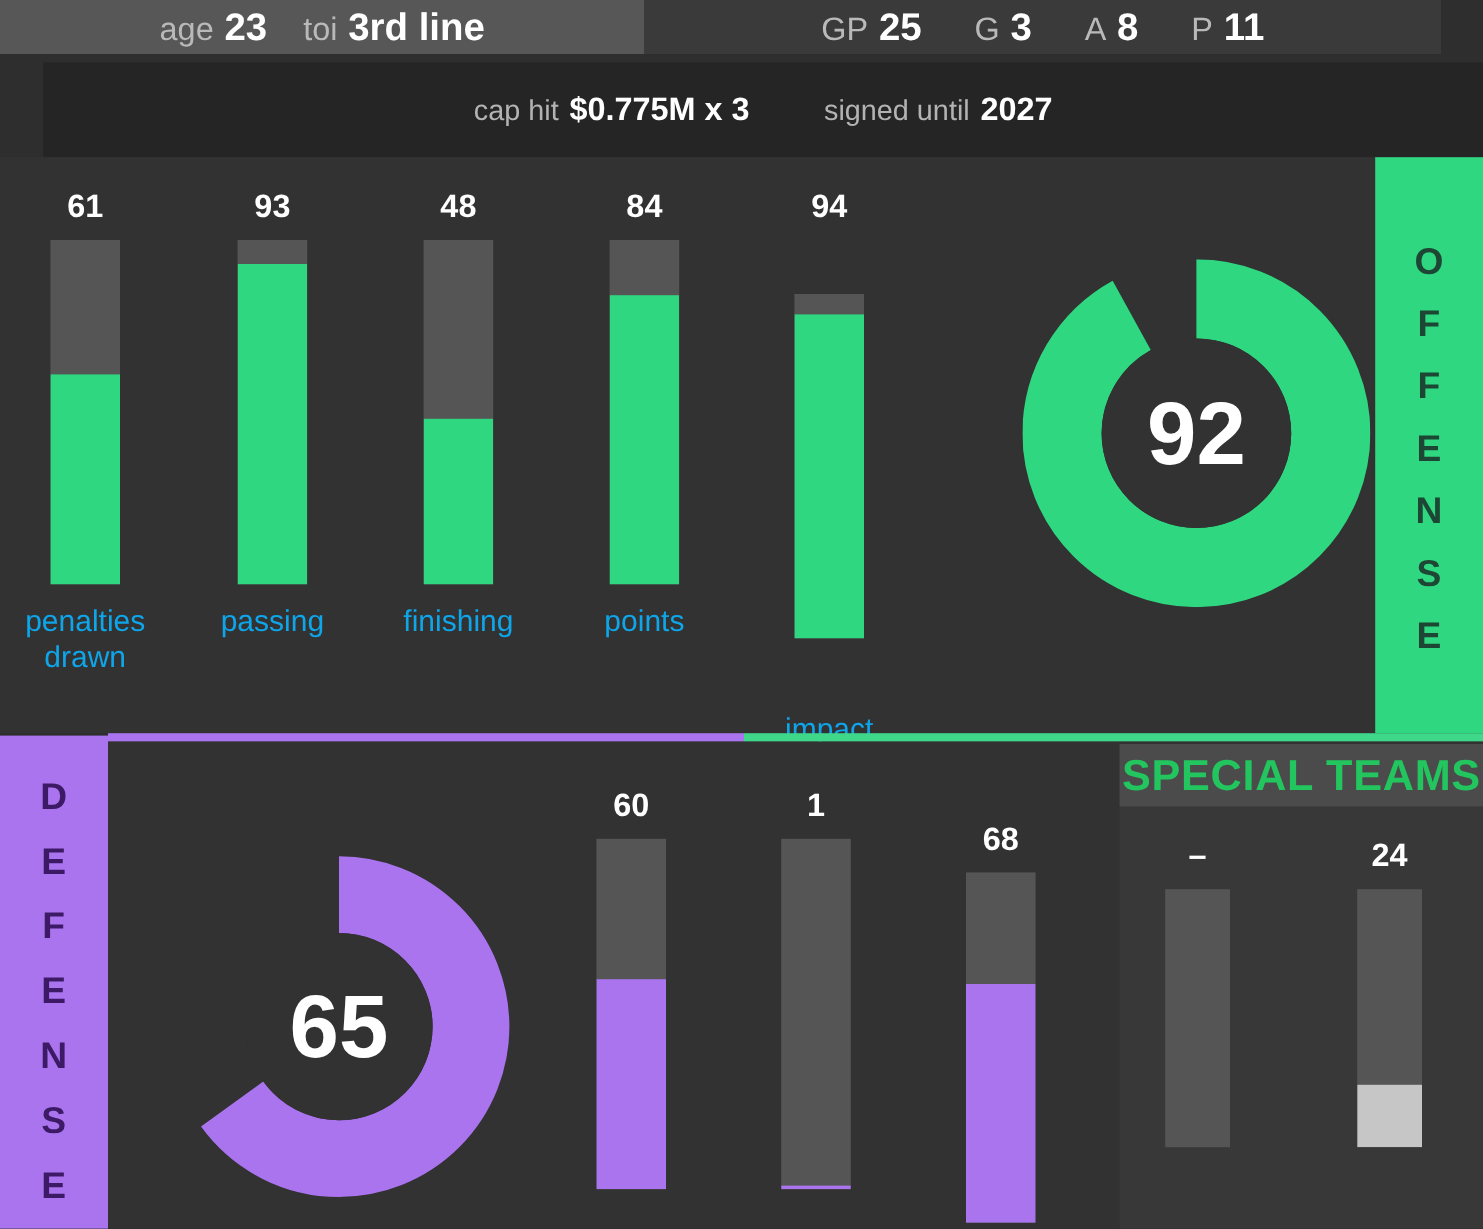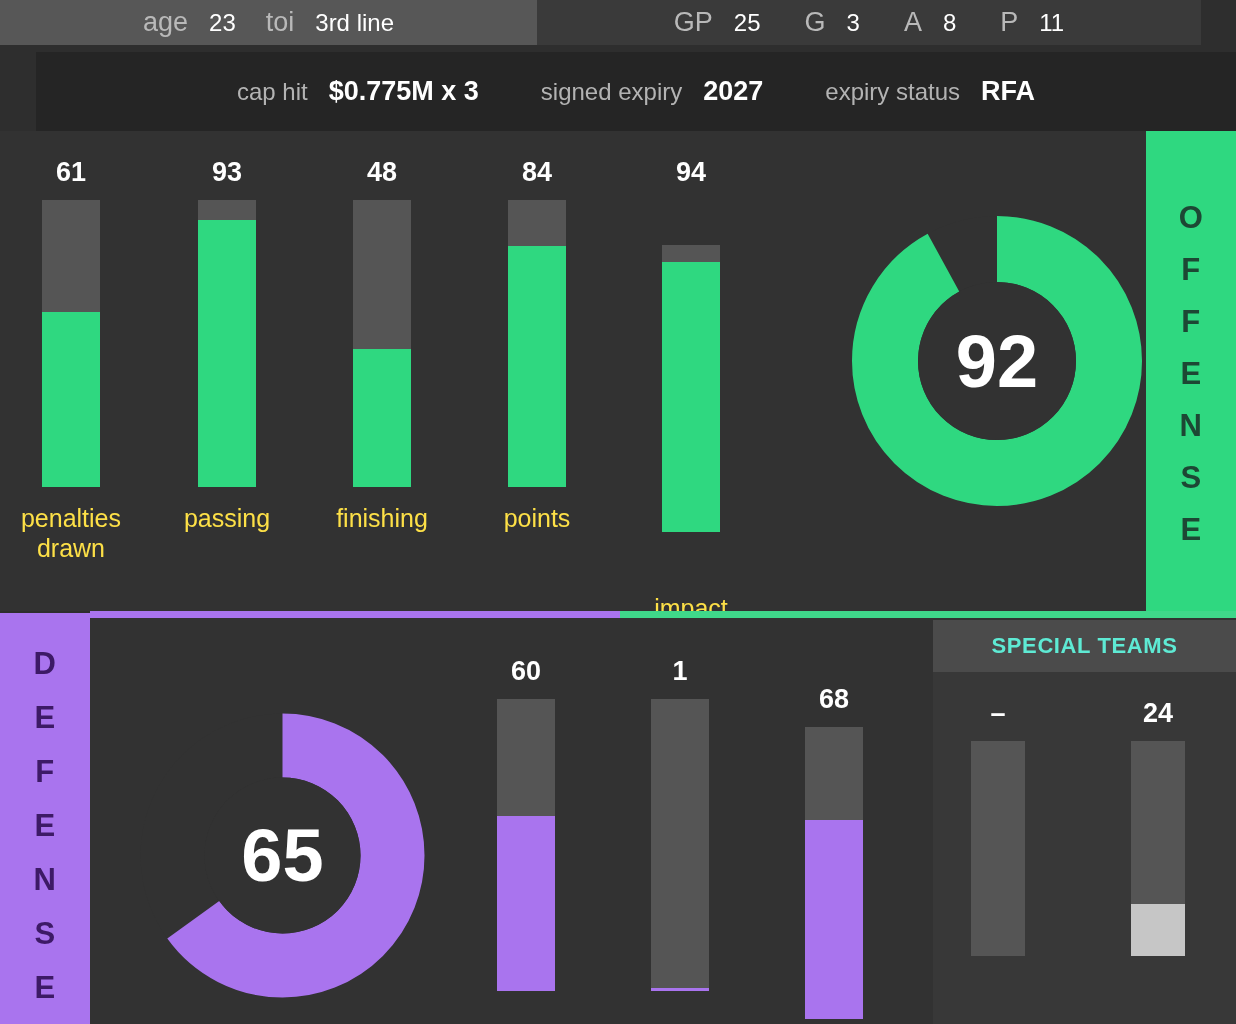--- a/index.html
+++ b/index.html
@@ -49,32 +49,32 @@
     gap: 44px;
   }
   .hdr-seg-tail {
     flex: 1;
     height: 45px;
     background: #2e2e2e;
   }
   .kv {
     display: flex;
     align-items: baseline;
-    gap: 21px;
+    gap: 9px;
     white-space: nowrap;
   }
   .kv .k {
     font-size: 27px;
     color: #b9b9b9;
     font-weight: 400;
   }
   .kv .v {
-    font-size: 24px;
+    font-size: 32px;
     color: #ffffff;
-    font-weight: 400;
+    font-weight: 700;
   }
 
   .hdr-row2 {
     position: absolute;
     left: 36px; top: 52px;
     width: 1200px; height: 79px;
     background: #252525;
     display: flex;
     align-items: center;
     justify-content: center;
@@ -149,21 +149,21 @@
   }
   .bar-fill {
     position: absolute;
     left: 0; bottom: 0;
     width: 100%;
   }
   .bar-label {
     margin-top: 16px;
     font-size: 25px;
     font-weight: 400;
-    color: #fde047;
+    color: #0ea5e9;
     text-align: center;
     line-height: 30px;
     white-space: pre-line;
   }
 
   
   .donut-wrap {
     position: absolute;
   }
   .donut-center-text {
@@ -202,24 +202,24 @@
     left: 933px; top: 620px;
     width: 303px; height: 404px;
     background: #383838;
   }
   .st-header {
     height: 52px;
     background: #4b4b4b;
     display: flex;
     align-items: center;
     justify-content: center;
-    font-size: 22px;
+    font-size: 36px;
     font-weight: 700;
     letter-spacing: 0.6px;
-    color: #5eead4;
+    color: #22c55e;
   }
 </style>
 </head>
 <body>
 
 <div class="screen">
 
   <div class="hdr-row1">
     <div class="hdr-seg-a">
       <div class="kv">
@@ -251,26 +251,22 @@
     </div>
     <div class="hdr-seg-tail"></div>
   </div>
 
   <div class="hdr-row2">
     <div class="kv">
       <span class="k">cap hit</span>
       <span class="v">$0.775M x 3</span>
     </div>
     <div class="kv">
-      <span class="k">signed expiry</span>
+      <span class="k">signed until</span>
       <span class="v">2027</span>
-    </div>
-    <div class="kv">
-      <span class="k">expiry status</span>
-      <span class="v">RFA</span>
     </div>
   </div>
 
   <div class="offense-block">
 
     <div class="bar-col" style="left:14px; top:28px; width:114px;">
       <span class="bar-value">61</span>
       <div class="bar-track" style="width:58px; height:287px;">
         <div class="bar-fill" style="height:61%; background:#2fd880;"></div>
       </div>

